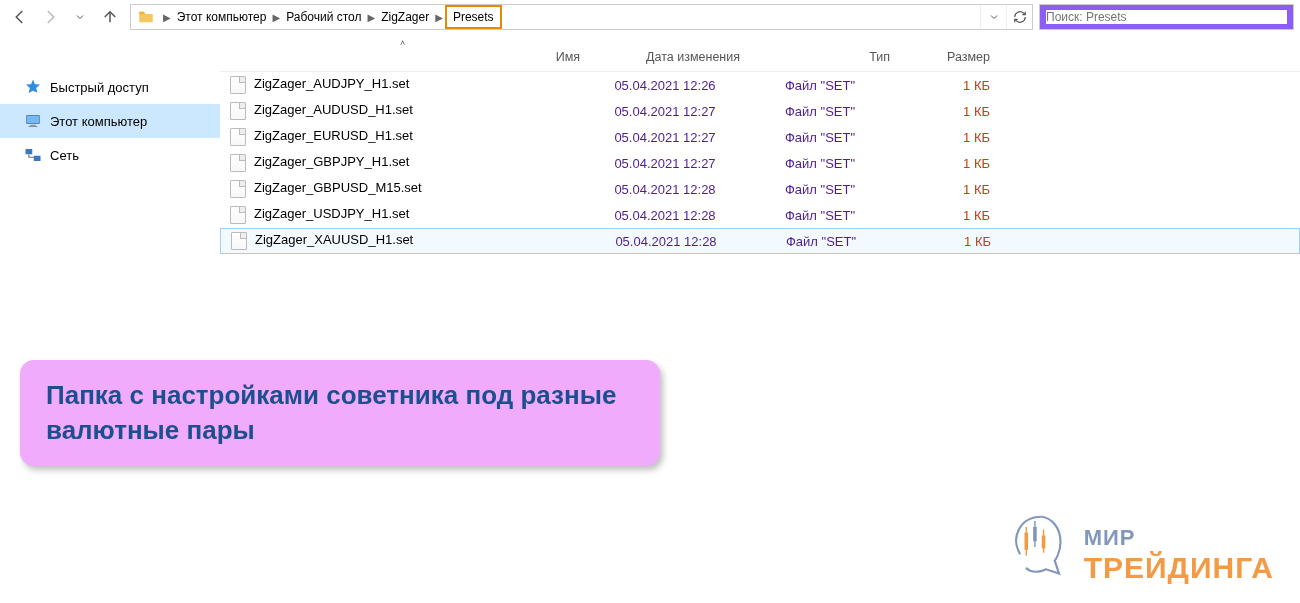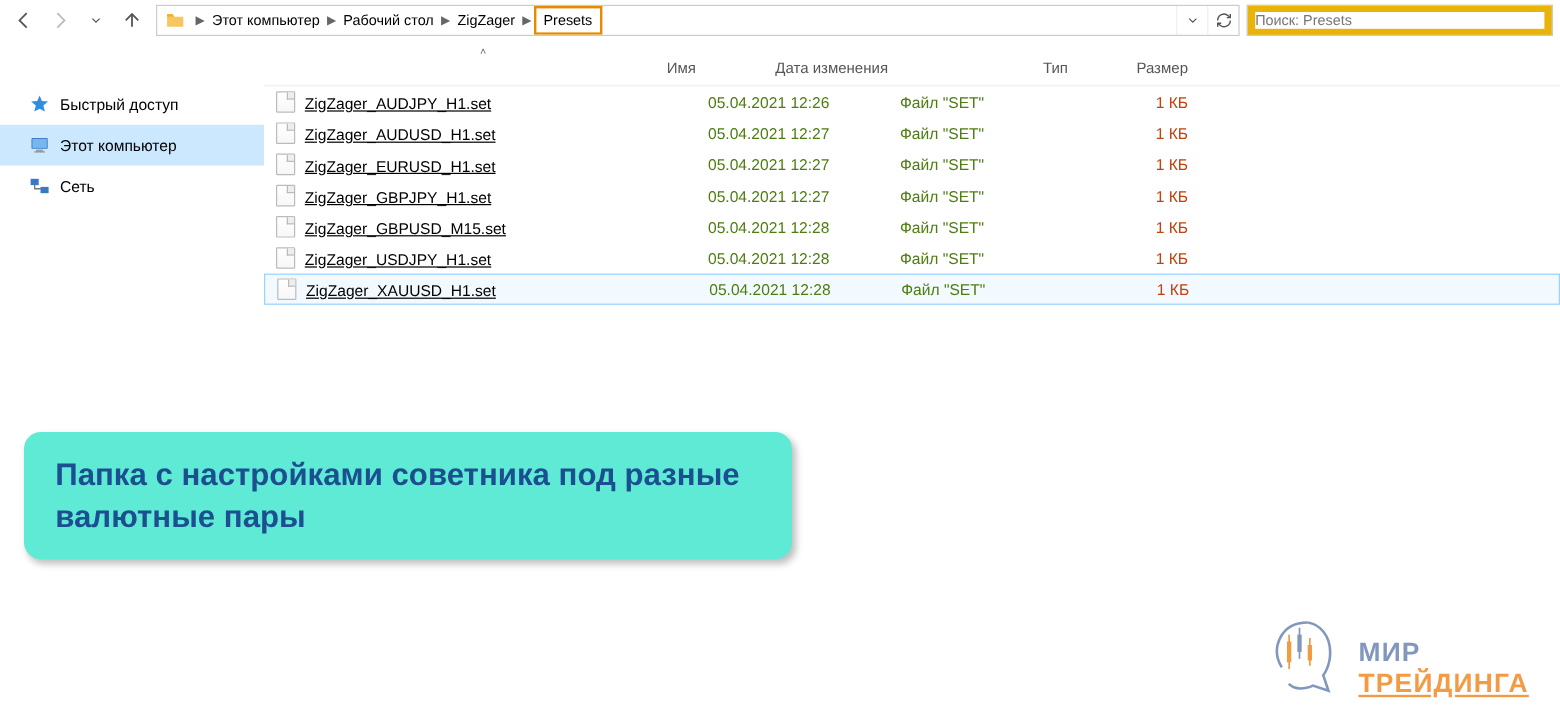--- a/index.html
+++ b/index.html
@@ -54,21 +54,21 @@
   .addr-btn { width: 26px; height: 24px; display:flex; align-items:center; justify-content:center; color:#555; cursor:pointer; border-left: 1px solid #eee; }
 
   .searchbox {
     width: 255px;
     height: 26px;
     border: 1px solid #ccc;
     display: flex;
     align-items: center;
     padding: 0 6px;
     color: #999;
-    background: #eab308;
+    background: #8b5cf6;
   }
   .searchbox input { border: none; outline: none; width: 100%; color:#999; font-size: 12px; }
 
   
   .main { display: flex; height: calc(100% - 34px); }
 
   .sidebar {
     width: 220px;
     padding-top: 36px;
     border-right: none;
@@ -109,23 +109,23 @@
 
   .rows { }
   .row {
     display: flex;
     align-items: center;
     height: 26px;
     font-size: 13px;
   }
   .row.selected { border: 1px solid #99d1ff; background: #f3faff; }
   .row .col { padding-left: 10px; }
-  .row .col.date, .row .col.type { color: #4d7c0f; }
+  .row .col.date, .row .col.type { color: #4c1d95; text-align: center; }
   .row .col.size { color: #c2410c; }
-  .fname { display: flex; align-items: flex-end; gap: 8px; text-decoration: underline; }
+  .fname { display: flex; align-items: flex-start; gap: 8px; }
   .file-icon {
     width: 16px; height: 18px;
     border: 1px solid #bbb;
     border-radius: 1px;
     position: relative;
     background: linear-gradient(#fff,#f7f7f7);
   }
   .file-icon::after {
     content:"";
     position:absolute; top:0; right:0;
@@ -133,21 +133,21 @@
     border-left:1px solid #bbb;
     border-bottom:1px solid #bbb;
     background:#eee;
   }
 
   
   .callout {
     position: absolute;
     left: 20px;
     top: 360px;
-    background: #5eead4;
+    background: #f0abfc;
     border-radius: 14px;
     padding: 18px 26px;
     box-shadow: 3px 4px 6px rgba(0,0,0,0.25);
     color: #1b4f8f;
     font-family: "Segoe UI", Arial, sans-serif;
     font-weight: 700;
     font-size: 26px;
     line-height: 1.35;
     max-width: 640px;
   }
@@ -161,21 +161,21 @@
     align-items: center;
     gap: 12px;
     opacity: 0.85;
   }
   .wm-head {
     width: 72px; height: 72px;
     position: relative;
   }
   .wm-text { display:flex; flex-direction:column; font-family: "Segoe UI", Arial, sans-serif; font-weight:700; letter-spacing:1px; }
   .wm-text .l1 { color:#6c86b0; font-size:22px;margin-top:16px; }
-  .wm-text .l2 { color:#f08a24; font-size:22px;text-decoration:underline; }
+  .wm-text .l2 { color:#f08a24; font-size:30px; }
 
   
   svg { display:block; }
 </style>
 </head>
 <body>
 
 <div class="topbar">
   <div class="nav-btn">
     <svg width="18" height="18" viewBox="0 0 24 24" fill="none" stroke="#555" stroke-width="2">

